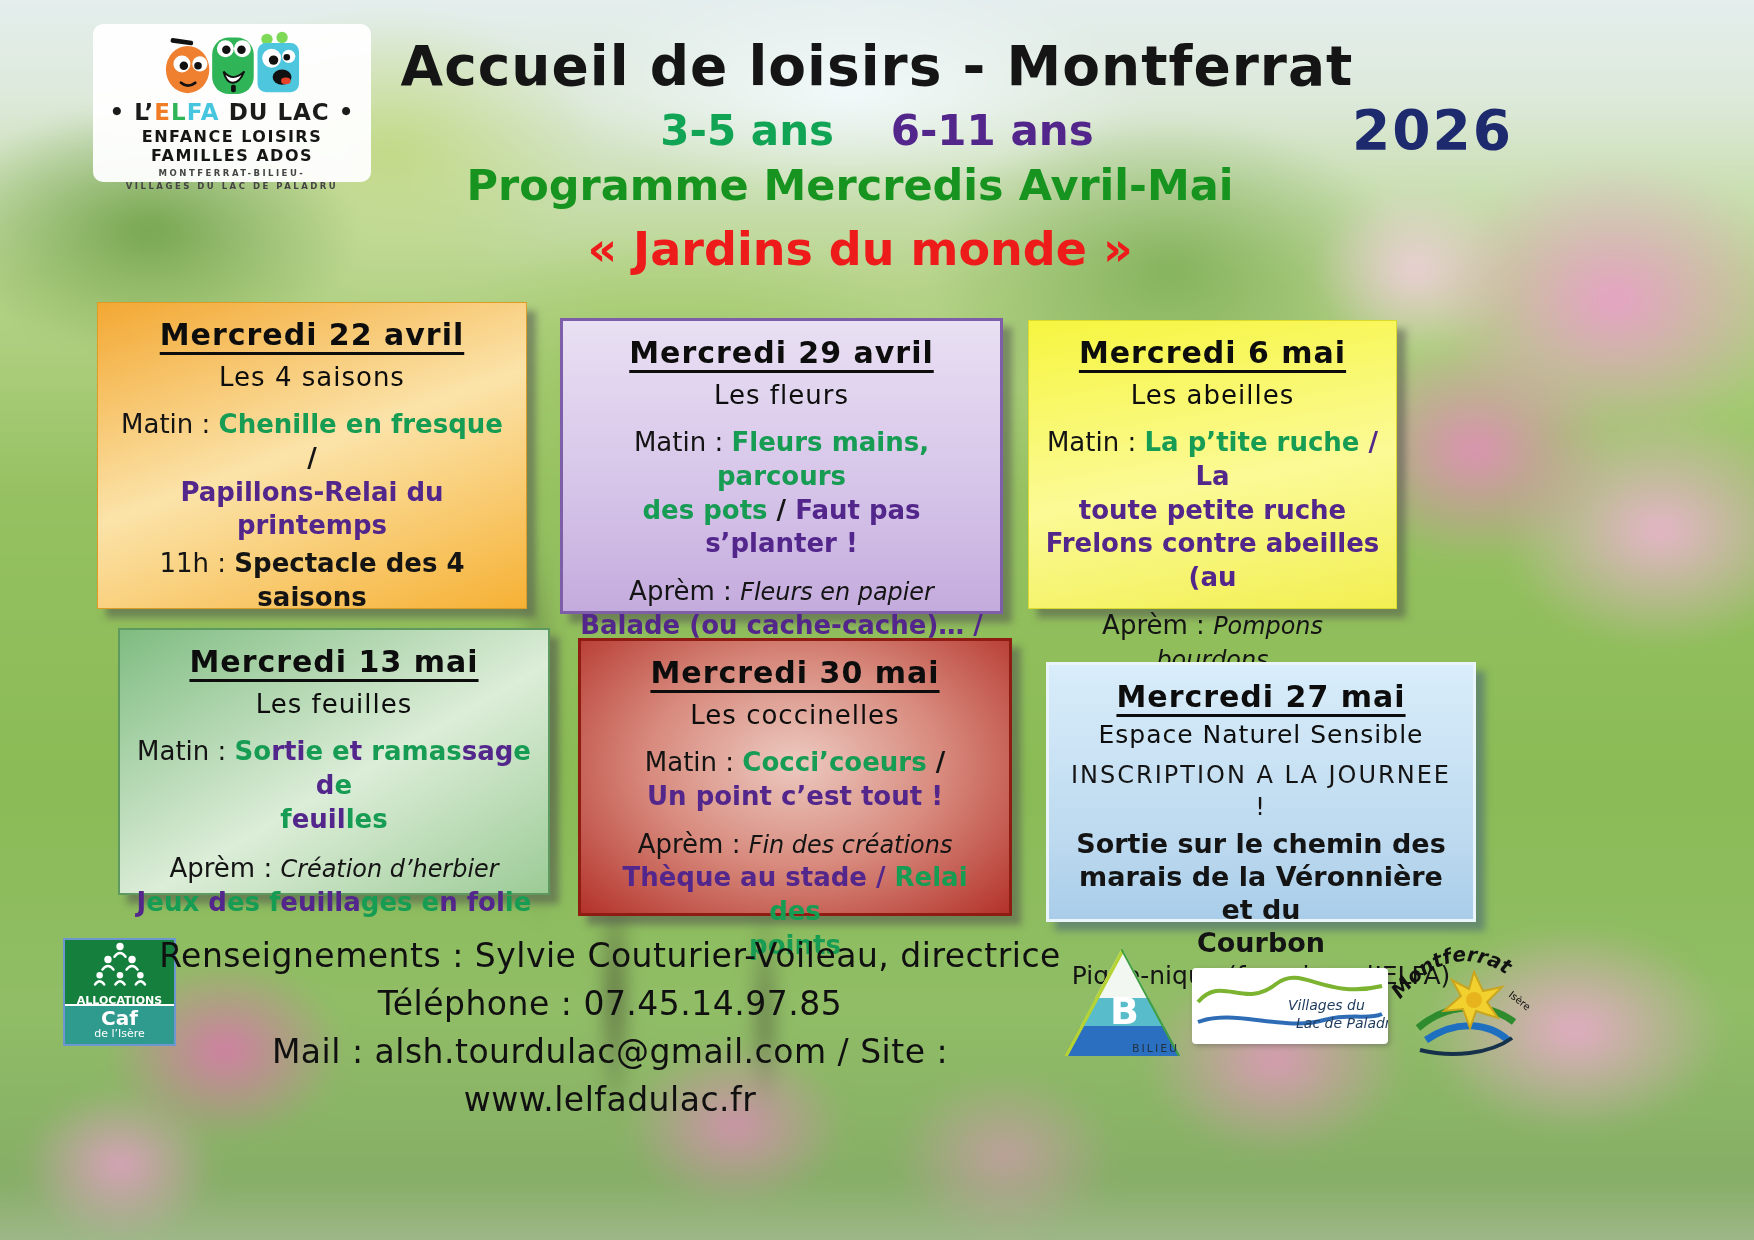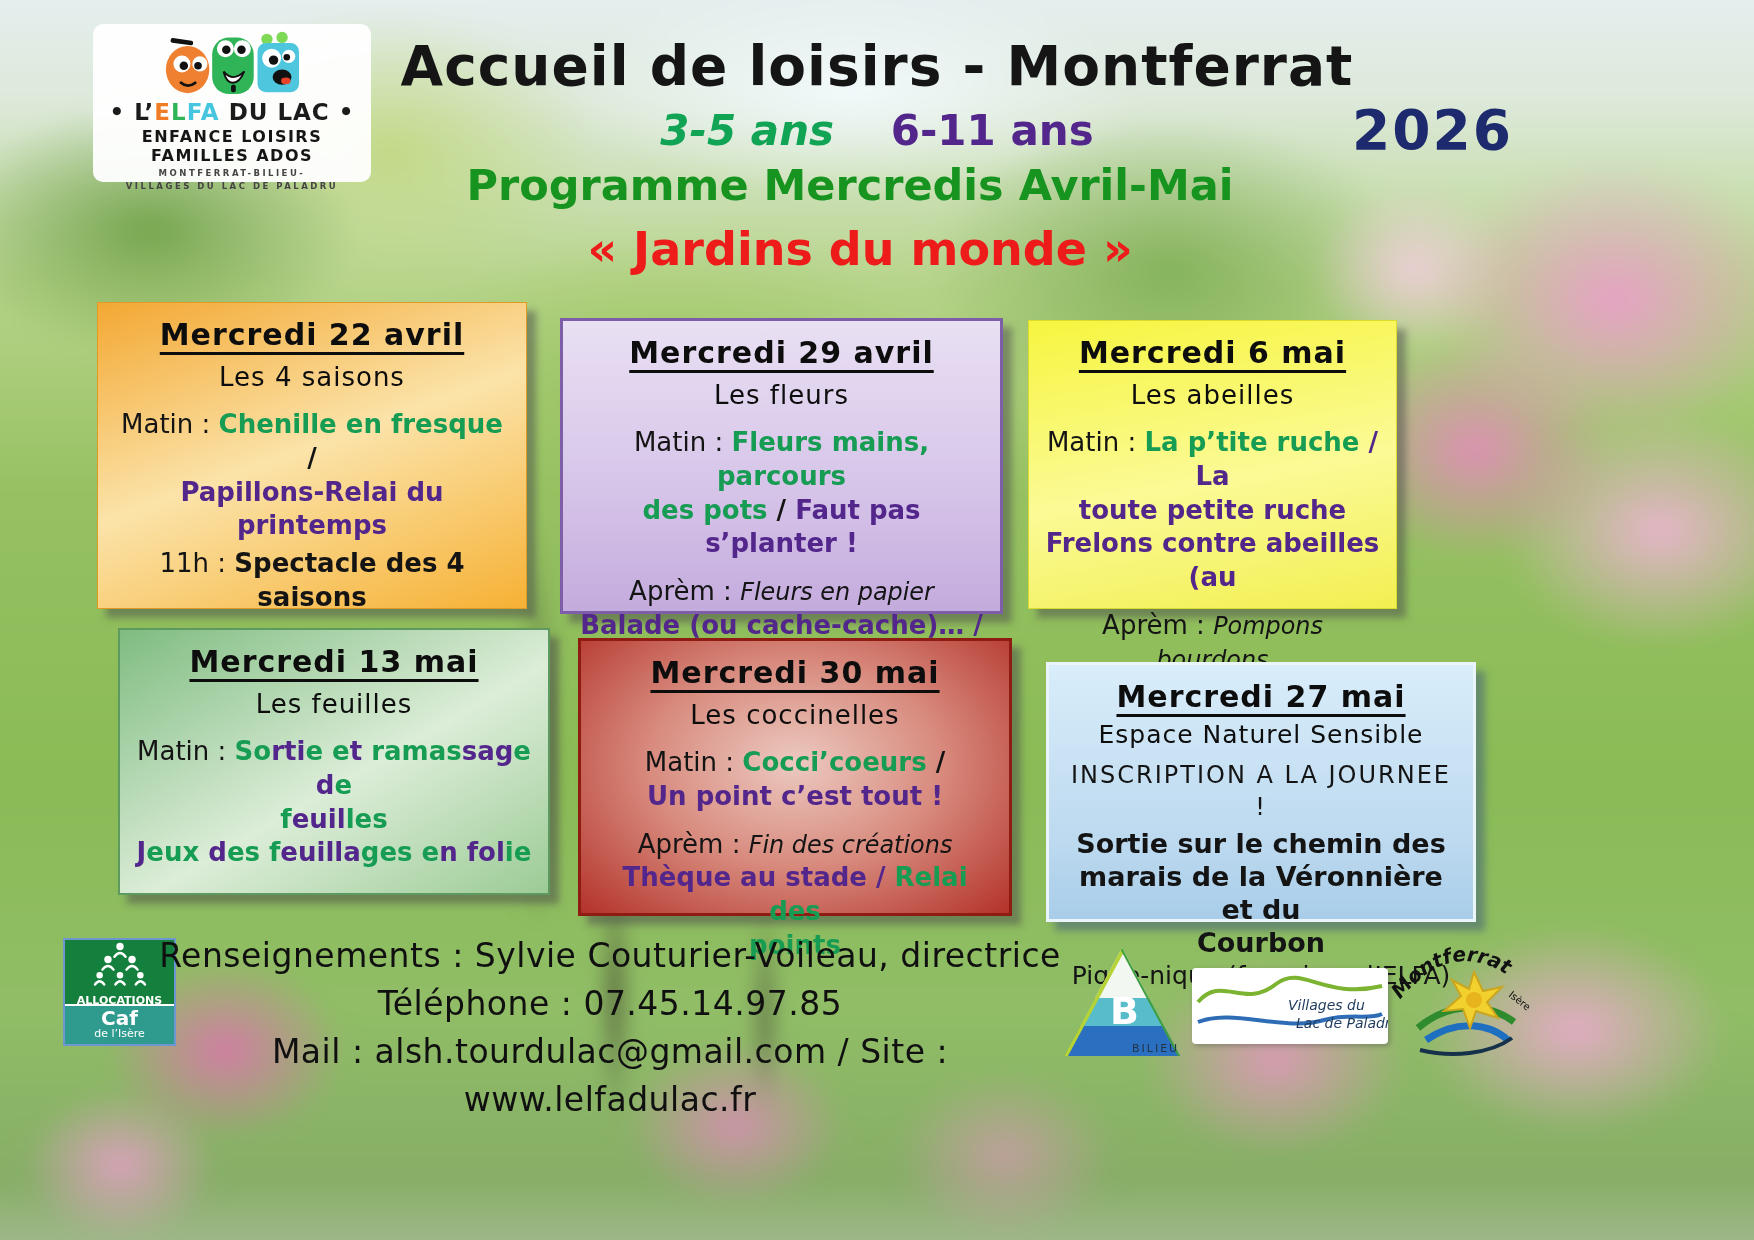--- a/index.html
+++ b/index.html
@@ -35,21 +35,21 @@
   .logo-box{
     position:absolute;left:93px;top:24px;width:278px;height:158px;
     background:rgba(255,255,255,.95);border-radius:10px;text-align:center;padding-top:4px;box-sizing:border-box;
   }
   .brand{font-size:23px;font-weight:800;letter-spacing:1px;line-height:1.05;}
   .logo-sub{font-size:16px;font-weight:700;letter-spacing:1.5px;margin-top:3px;}
   .logo-sub2{font-size:8.5px;font-weight:700;letter-spacing:2.5px;color:#444;margin-top:3px;}
   .main-title{position:absolute;left:0;top:34px;width:1754px;text-align:center;
     font-size:55px;font-weight:700;letter-spacing:1px;}
   .ages{position:absolute;left:0;top:106px;width:1754px;text-align:center;font-size:42px;font-weight:800;}
-  .age-small{color:var(--age-green);font-style:italic;}
+  .age-small{color:var(--age-green);}
   .age-big{color:var(--purple);margin-left:42px;}
   .year{position:absolute;left:1352px;top:98px;font-size:55px;font-weight:800;color:var(--navy);letter-spacing:2px;}
   .program{position:absolute;left:0;top:160px;width:1700px;text-align:center;
     font-size:43px;font-weight:800;color:var(--program-green);}
   .theme{position:absolute;left:0;top:222px;width:1720px;text-align:center;
     font-size:46px;font-weight:800;color:var(--red);}
   
   .card{
     position:absolute;box-sizing:border-box;text-align:center;padding:14px 16px 8px;
     font-size:26px;box-shadow:9px 9px 7px rgba(75,75,75,.5);
@@ -172,20 +172,21 @@
         <div class="row" style="margin-top: 14px;"><span class="s-h">Aprèm : </span><span class="s-i">Pompons bourdons</span></div>
         <div class="row"><span class="s-p">stade) / </span><span class="s-g">Danses</span></div>
       </div>
   </div>
   <div class="card c4 card-green">
     <div class="date">Mercredi 13 mai</div>
     <div class="sub">Les feuilles</div>
     <div class="rows">
         <div class="row" style="margin-top: 16px;"><span class="s-h">Matin : </span><span class="s-g">So</span><span class="s-p">rti</span><span class="s-g">e e</span><span class="s-p">t</span><span class="s-g"> ramas</span><span class="s-p">sag</span><span class="s-g">e</span><span class="s-p"> d</span><span class="s-g">e</span></div>
         <div class="row"><span class="s-g">f</span><span class="s-p">euil</span><span class="s-g">les</span></div>
+        <div class="row" style="margin-top: 16px;"><span class="s-h">Aprèm : </span><span class="s-i">Création d’herbier</span></div>
         <div class="row"><span class="s-p">J</span><span class="s-g">eux </span><span class="s-p">d</span><span class="s-g">es f</span><span class="s-p">euilla</span><span class="s-g">ges e</span><span class="s-p">n</span><span class="s-p"> fol</span><span class="s-g">ie</span></div>
       </div>
   </div>
   <div class="card c5 card-red">
     <div class="date">Mercredi 30 mai</div>
     <div class="sub">Les coccinelles</div>
     <div class="rows">
         <div class="row" style="margin-top: 16px;"><span class="s-h">Matin : </span><span class="s-g">Cocci’coeurs</span><span class="s-k"> /</span></div>
         <div class="row"><span class="s-p">Un point c’est tout !</span></div>
         <div class="row" style="margin-top: 14px;"><span class="s-h">Aprèm : </span><span class="s-i">Fin des créations</span></div>

